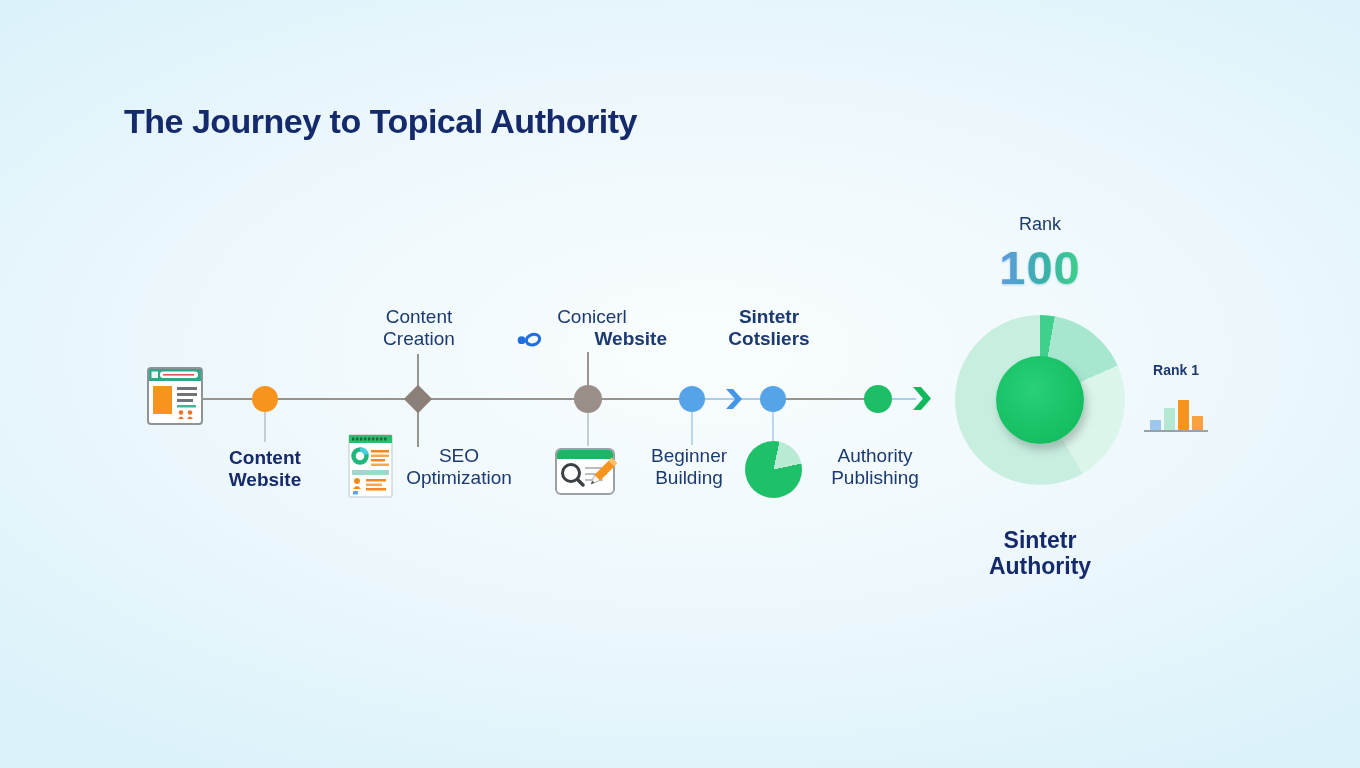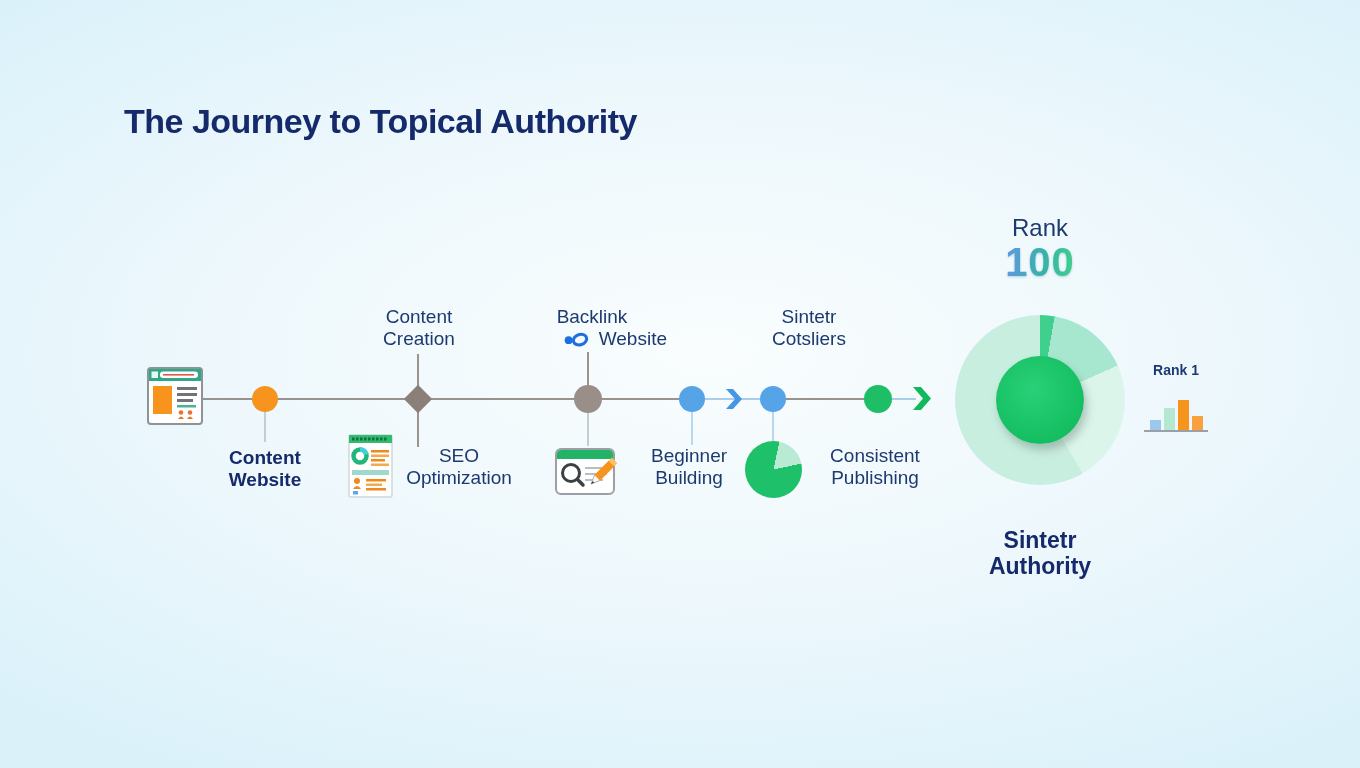--- a/index.html
+++ b/index.html
@@ -16,24 +16,24 @@
   .lseg.blue{background:#aacdec;}
   .vline{width:2px;background:#9a948e;}
   .vline.light{background:#c3cdd4;}
   .vline.lblue{background:#b9d7f1;}
   .node{border-radius:50%;}
   .label{
     text-align:center;color:#1d3a70;font-size:19px;line-height:22px;font-weight:500;
     transform:translateX(-50%);
   }
   .label.bold{font-weight:700;color:#15296b;}
-  .lab-row{display:flex;align-items:center;justify-content:flex-end;gap:8px;}
-  .rank-label{transform:translateX(-50%);font-size:24px;color:#1d3a6e;font-weight:500;}
+  .lab-row{display:flex;align-items:center;justify-content:space-between;gap:8px;font-weight:bold;}
+  .rank-label{transform:translateX(-50%);font-size:18px;color:#1d3a6e;font-weight:500;}
   .rank-value{
-    transform:translateX(-50%);font-size:40px;font-weight:800;letter-spacing:1px;
+    transform:translateX(-50%);font-size:47px;font-weight:800;letter-spacing:1px;
     background:linear-gradient(95deg,#5b9bd9 10%,#38b2a8 55%,#3ecf8a 95%);
     -webkit-background-clip:text;background-clip:text;color:transparent;
     filter:drop-shadow(0 1px 1px rgba(120,180,210,.55));
   }
   .donut{
     width:170px;height:170px;border-radius:50%;
     background:conic-gradient(from 0deg,#3fd08e 0deg 10deg,#a7e7d0 10deg 66deg,#dcf5eb 66deg 150deg,#c8eee0 150deg 360deg);
   }
   .donut-inner{
     width:88px;height:88px;border-radius:50%;
@@ -84,32 +84,32 @@
   <polygon points="0,0 7,0 16,10 7,20 0,20 9,10" fill="#4596e4"></polygon>
 </svg>
 <svg class="abs" style="left:913px;top:387px;" width="19" height="23" viewBox="0 0 19 23">
   <polygon points="0,0 8,0 18,11.5 8,23 0,23 10,11.5" fill="#12b85c"></polygon>
 </svg>
 
 <div class="abs label bold" style="left:265px;top:447px;width:120px;">Content Website</div>
 <div class="abs label" style="left:419px;top:306px;width:110px;">Content Creation</div>
 <div class="abs label" style="left:459px;top:445px;width:130px;">SEO Optimization</div>
 <div class="abs label" style="left:592px;top:306px;width:150px;">
-  <div>Backlink</div>
+  <div>Conicerl</div>
   <div class="lab-row">
     <svg width="27" height="17" viewBox="0 0 27 17">
       <circle cx="4.6" cy="9.2" r="3.9" fill="#1d6fe0"></circle>
       <ellipse cx="16" cy="8.6" rx="6.8" ry="5.1" fill="none" stroke="#1d6fe0" stroke-width="3" transform="rotate(-18 16 8.6)"></ellipse>
     </svg>
     <span>Website</span>
   </div>
 </div>
 <div class="abs label" style="left:689px;top:445px;width:110px;">Beginner Building</div>
-<div class="abs label" style="left:809px;top:306px;width:100px;">Sintetr Cotsliers</div>
-<div class="abs label" style="left:875px;top:445px;width:130px;">Consistent Publishing</div>
+<div class="abs label" style="left:769px;top:306px;width:100px;font-weight:bold;">Sintetr Cotsliers</div>
+<div class="abs label" style="left:875px;top:445px;width:130px;">Authority Publishing</div>
 
 <svg class="abs" style="left:147px;top:367px;" width="56" height="58" viewBox="0 0 56 58">
   <rect x="1" y="1" width="54" height="56" rx="3" fill="#ffffff" stroke="#8f9398" stroke-width="2"></rect>
   <rect x="2" y="2" width="52" height="12" fill="#2fa887"></rect>
   <rect x="4.5" y="4.5" width="6.5" height="6.5" fill="#ffffff" opacity="0.9"></rect>
   <rect x="13" y="4.5" width="38" height="6.5" rx="3" fill="#ffffff"></rect>
   <rect x="16" y="7" width="31" height="1.6" fill="#e2574c"></rect>
   <rect x="6" y="19" width="19" height="28" fill="#f7941e"></rect>
   <rect x="30" y="20" width="20" height="3" fill="#6f7479"></rect>
   <rect x="30" y="26" width="20" height="3" fill="#6f7479"></rect>

